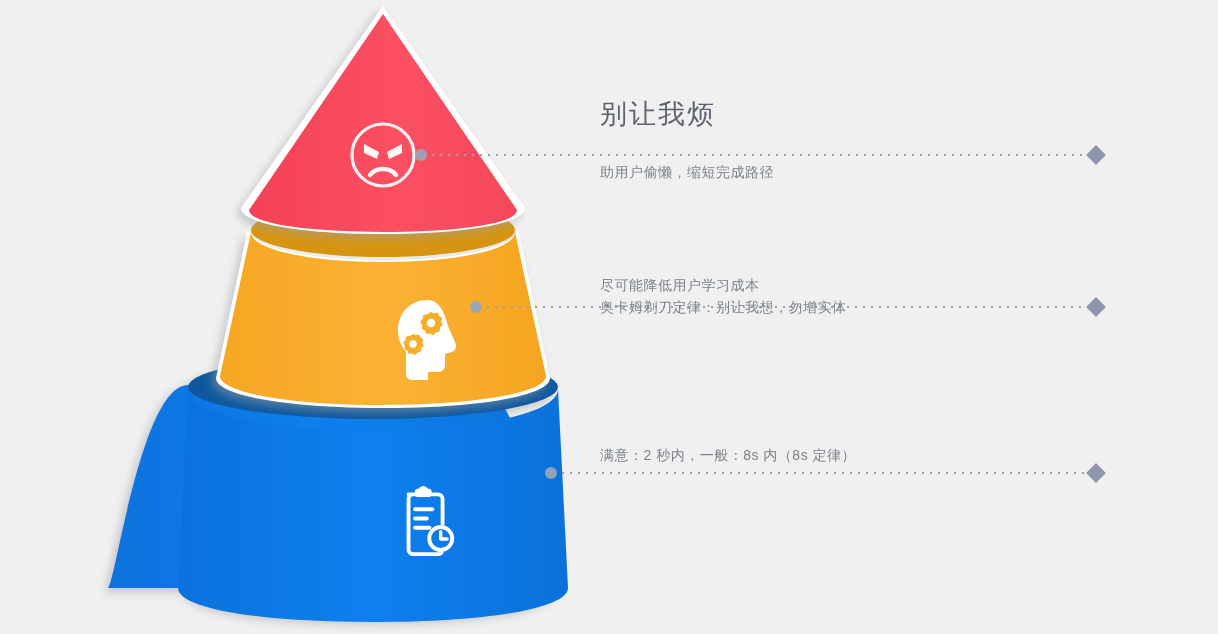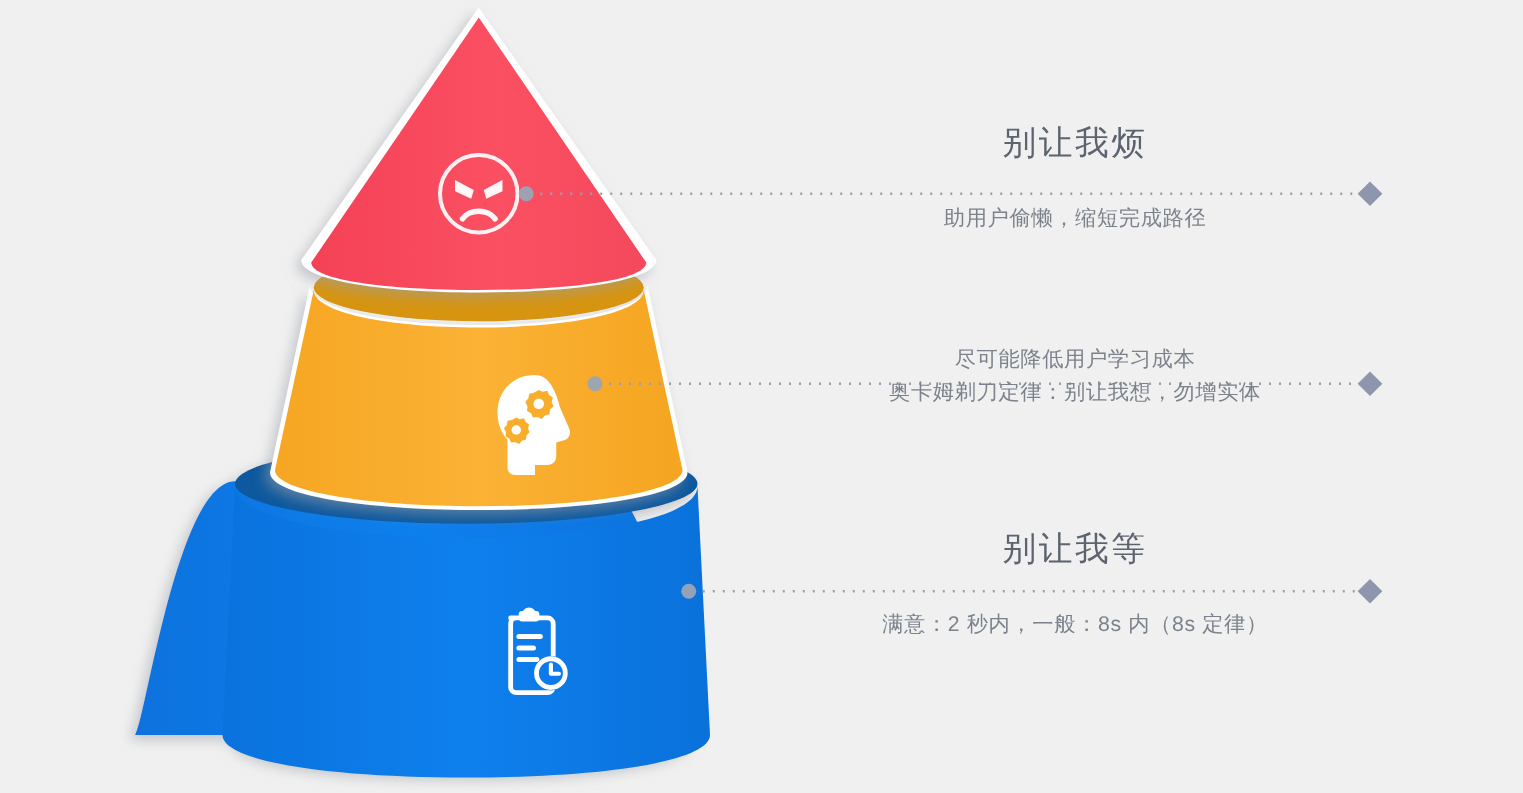--- a/index.html
+++ b/index.html
@@ -29,39 +29,39 @@
     top: 0px;
     width: 600px;
     height: 634px;
   }
   .pyramid-svg { display: block; }
 
   
   .info-block {
     position: absolute;
     width: 520px;
-    text-align: center;
+    text-align: left;
     right: 98px;
   }
   .info-title {
     font-size: 27px;
     color: #5d6470;
     letter-spacing: 2px;
     line-height: 1.2;
     margin: 0 0 10px 0;
     font-weight: 400;
     white-space: nowrap;
   }
   .info-rule {
     position: relative;
     height: 12px;
     margin: 0 0 10px 0;
   }
   .info-desc {
-    font-size: 17px;
+    font-size: 14px;
     color: #7b828c;
     line-height: 1.55;
     letter-spacing: 0.5px;
     margin: 0;
     white-space: nowrap;
   }
 
   
   #block-0 { top: 98px; }
   #block-1 { top: 253px; }
@@ -263,18 +263,17 @@
     <p class="info-desc">助用户偷懒，缩短完成路径</p>
   </div>
 
   <div class="info-block" id="block-1">
     <div class="info-rule"></div>
     <p class="info-desc">尽可能降低用户学习成本</p>
     <p class="info-desc">奥卡姆剃刀定律：别让我想，勿增实体</p>
   </div>
 
   <div class="info-block" id="block-2">
-    <h2 class="info-title">别让我等</h2>
     <div class="info-rule"></div>
     <p class="info-desc">满意：2 秒内，一般：8s 内（8s 定律）</p>
   </div>
 
 </div>
 
 </body></html>

